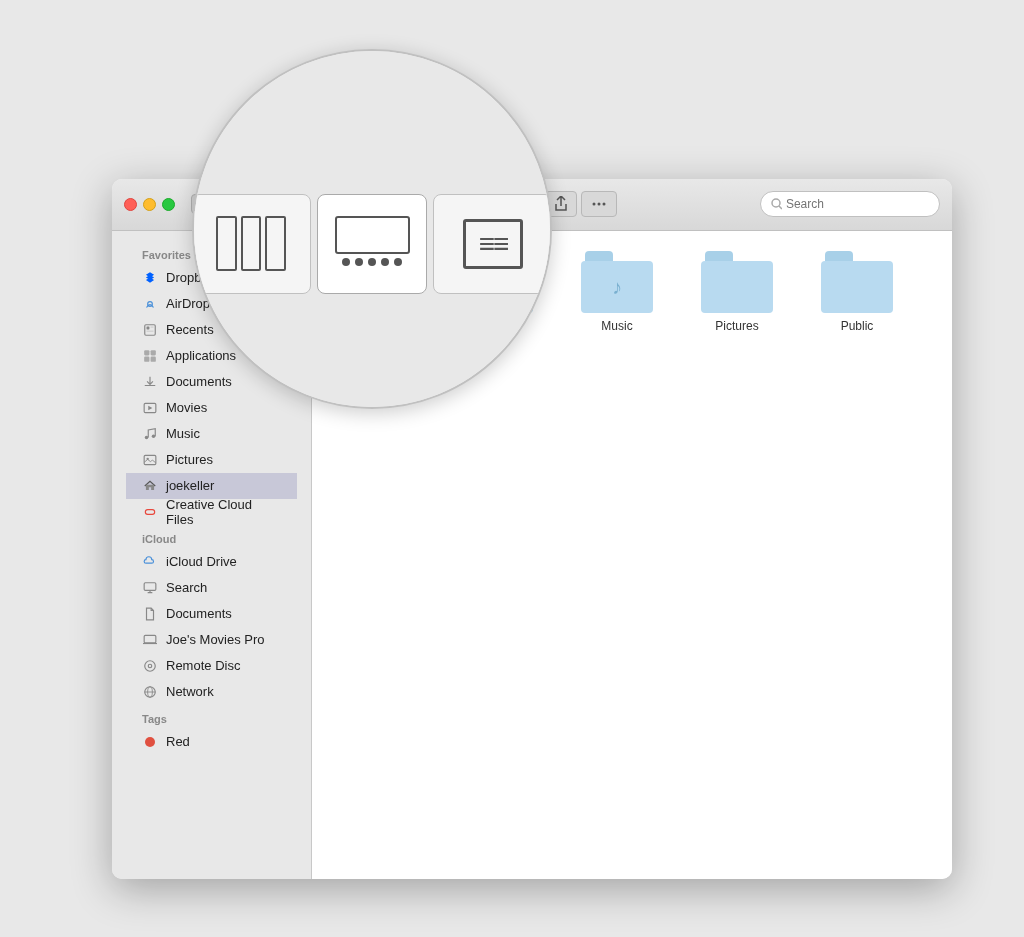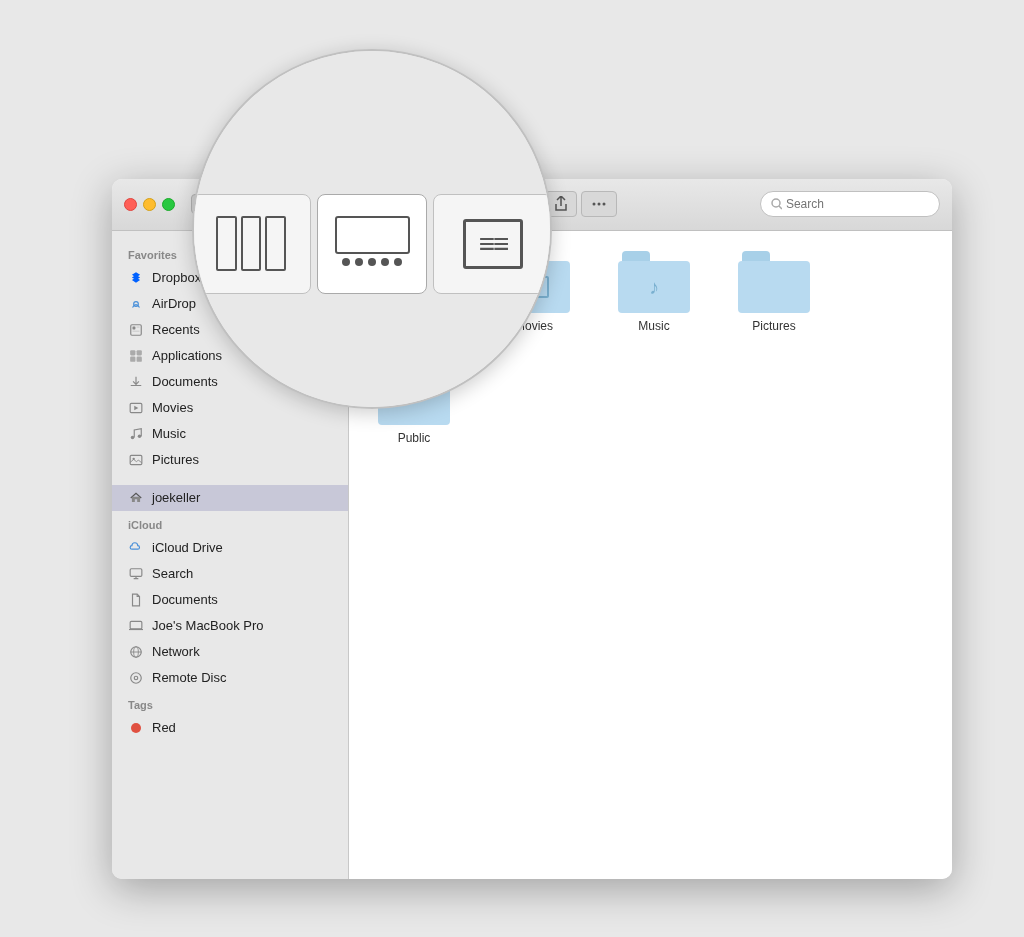--- a/index.html
+++ b/index.html
@@ -264,24 +264,24 @@
 
     
     .content-area {
       display: flex;
       flex: 1;
       overflow: hidden;
     }
 
     
     .sidebar {
-      width: 237px;
+      width: 200px;
       background: #e8e8e8;
       border-right: 1px solid #c8c8c8;
-      padding: 10px 0;
+      padding: 10px 14px;
       overflow-y: auto;
       flex-shrink: 0;
     }
 
     .sidebar-section-label {
       font-size: 11px;
       font-weight: 600;
       color: #888;
       padding: 8px 16px 4px;
       text-transform: none;
@@ -295,21 +295,20 @@
       padding: 4px 16px;
       font-size: 13px;
       color: #222;
       cursor: pointer;
       border-radius: 0;
       height: 26px;
     }
 
     .sidebar-item.selected {
       background: #c8c8d8;
-      margin-top: 12px;
     }
 
     .sidebar-icon {
       width: 16px;
       height: 16px;
       display: flex;
       align-items: center;
       justify-content: center;
       flex-shrink: 0;
       font-size: 13px;
@@ -637,20 +636,28 @@
         <div class="sidebar-item selected">
           <div class="sidebar-icon">
             <svg width="14" height="14" viewBox="0 0 24 24">
                 <path d="M3 12L12 4l9 8" stroke="#555" stroke-width="2" fill="none"></path>
                 <path d="M5 10v9h5v-5h4v5h5v-9" fill="#888" stroke="none"></path>
               </svg>
           </div>
           <span>joekeller</span>
         </div>
 
+        <div class="sidebar-item">
+          <div class="sidebar-icon">
+            <svg width="14" height="14" viewBox="0 0 24 24">
+                <path d="M4 12a4 4 0 0 1 4-4h8a4 4 0 0 1 0 8H8a4 4 0 0 1-4-4z" fill="none" stroke="#e8483d" stroke-width="2"></path>
+              </svg>
+          </div>
+          <span>Creative Cloud Files</span>
+        </div>
 
         <div class="sidebar-section-label">iCloud</div>
 
         <div class="sidebar-item">
           <div class="sidebar-icon">
             <svg width="14" height="14" viewBox="0 0 24 24">
                 <path d="M5 14a3 3 0 0 1 0-6 5 5 0 0 1 10 0 3 3 0 0 1 0 6z" fill="none" stroke="#4a90d9" stroke-width="2"></path>
               </svg>
           </div>
           <span>iCloud Drive</span>
@@ -677,42 +684,42 @@
         </div>
 
 
         <div class="sidebar-item">
           <div class="sidebar-icon">
             <svg width="14" height="14" viewBox="0 0 24 24">
                 <rect x="2" y="4" width="20" height="13" rx="2" fill="none" stroke="#888" stroke-width="2"></rect>
                 <path d="M0 18h24" stroke="#888" stroke-width="2"></path>
               </svg>
           </div>
-          <span>Joe's MacBook Pro</span>
+          <span>Joe's Movies Pro</span>
+        </div>
+
+        <div class="sidebar-item">
+          <div class="sidebar-icon">
+            <svg width="14" height="14" viewBox="0 0 24 24">
+                <circle cx="12" cy="12" r="9" fill="none" stroke="#888" stroke-width="2"></circle>
+                <circle cx="12" cy="12" r="3" fill="none" stroke="#888" stroke-width="2"></circle>
+              </svg>
+          </div>
+          <span>Remote Disc</span>
         </div>
 
         <div class="sidebar-item">
           <div class="sidebar-icon">
             <svg width="14" height="14" viewBox="0 0 24 24">
                 <circle cx="12" cy="12" r="9" fill="none" stroke="#888" stroke-width="2"></circle>
                 <ellipse cx="12" cy="12" rx="4" ry="9" fill="none" stroke="#888" stroke-width="1.5"></ellipse>
                 <line x1="3" y1="12" x2="21" y2="12" stroke="#888" stroke-width="1.5"></line>
               </svg>
           </div>
           <span>Network</span>
-        </div>
-
-        <div class="sidebar-item">
-          <div class="sidebar-icon">
-            <svg width="14" height="14" viewBox="0 0 24 24">
-                <circle cx="12" cy="12" r="9" fill="none" stroke="#888" stroke-width="2"></circle>
-                <circle cx="12" cy="12" r="3" fill="none" stroke="#888" stroke-width="2"></circle>
-              </svg>
-          </div>
-          <span>Remote Disc</span>
         </div>
 
         <div class="sidebar-section-label">Tags</div>
 
         <div class="sidebar-item">
           <div class="sidebar-icon">
             <svg width="12" height="12">
                 <circle cx="6" cy="6" r="5" fill="#e05040"></circle>
               </svg>
           </div>

